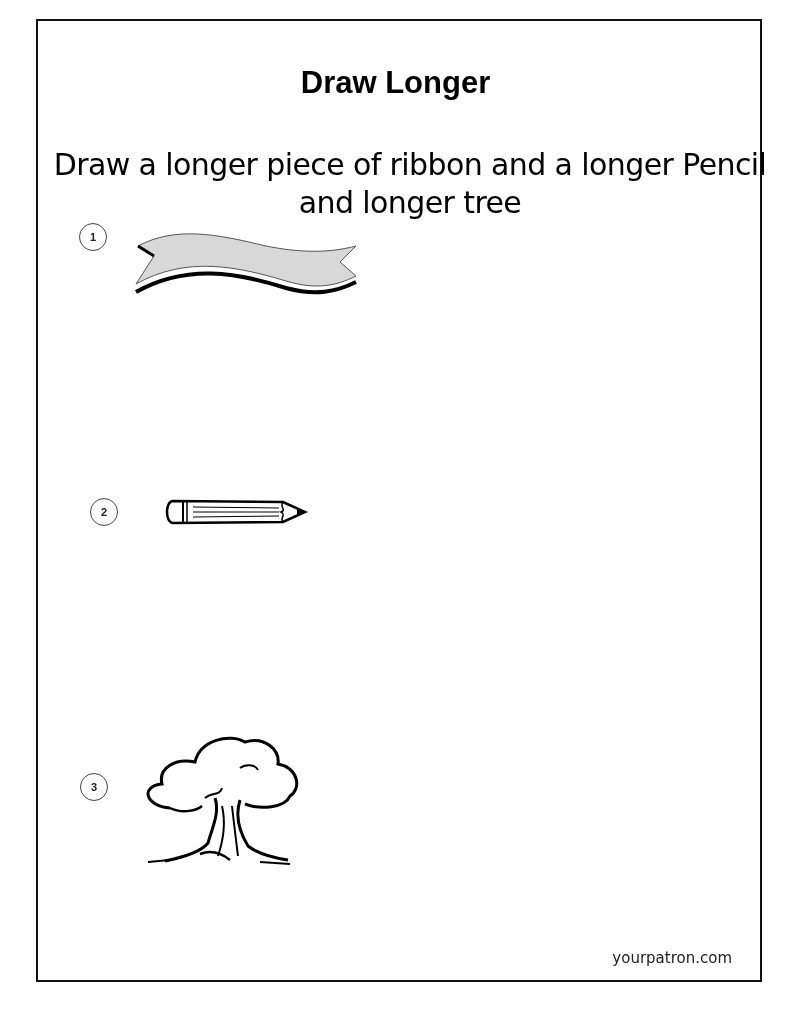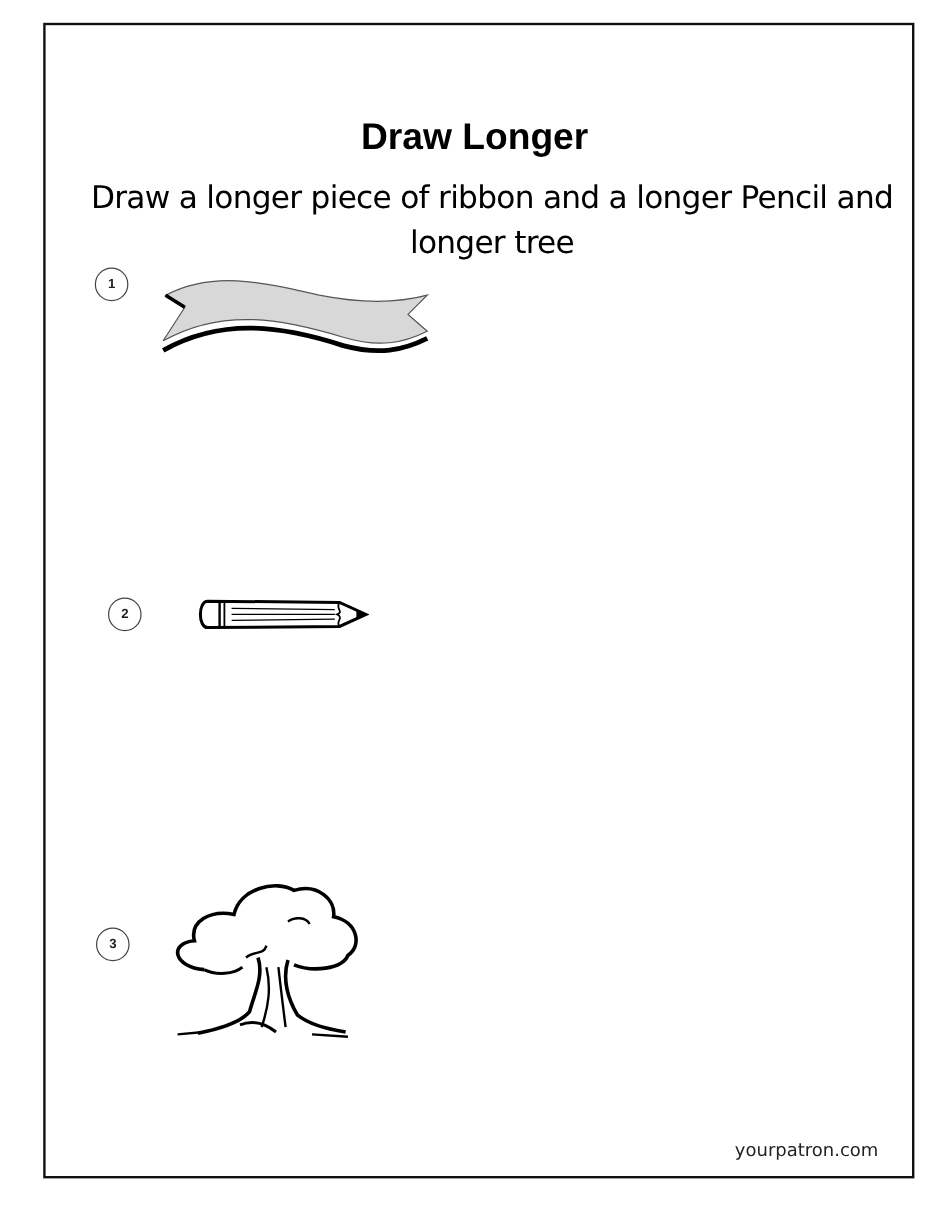--- a/index.html
+++ b/index.html
@@ -1,19 +1,19 @@
 <!DOCTYPE html>
 <html><head>
   <meta charset="utf-8">
   <style>
     html, body { margin: 0; padding: 0; background: #ffffff; }
     body { width: 791px; height: 1024px; position: relative; overflow: hidden; font-family: "Liberation Sans", sans-serif; color: #000; }
     .frame { position: absolute; left: 36px; top: 19px; width: 726px; height: 963px; border: 2px solid #111; border-top-width: 2px; box-sizing: border-box; }
-    .title { position: absolute; left: 0; width: 791px; top: 96px; text-align: center; font-size: 31px; font-weight: bold; letter-spacing: 0px; }
-    .instr { position: absolute; left: 52px; width: 716px; top: 146px; text-align: center; font-size: 26px; line-height: 38px; font-family: "DejaVu Sans", sans-serif; font-weight: normal; letter-spacing: -0.6px; }
+    .title { position: absolute; left: 0; width: 791px; top: 65px; text-align: center; font-size: 31px; font-weight: bold; letter-spacing: 0px; }
+    .instr { position: absolute; left: 52px; width: 716px; top: 146px; text-align: center; font-size: 30px; line-height: 38px; font-family: "DejaVu Sans", sans-serif; font-weight: normal; letter-spacing: -0.6px; }
     .num { position: absolute; width: 28px; height: 28px; border: 1.3px solid #444; border-radius: 50%; box-sizing: border-box; font-size: 11px; font-weight: bold; display: flex; align-items: center; justify-content: center; color: #222; }
     .fig { position: absolute; }
     .footer { position: absolute; left: 580px; top: 949px; width: 152px; text-align: right; font-size: 15px; color: #222; font-family: "DejaVu Sans", sans-serif; }
   </style>
 </head>
 <body>
 
 <div class="frame"></div>
 
 <div class="title">Draw Longer</div>

